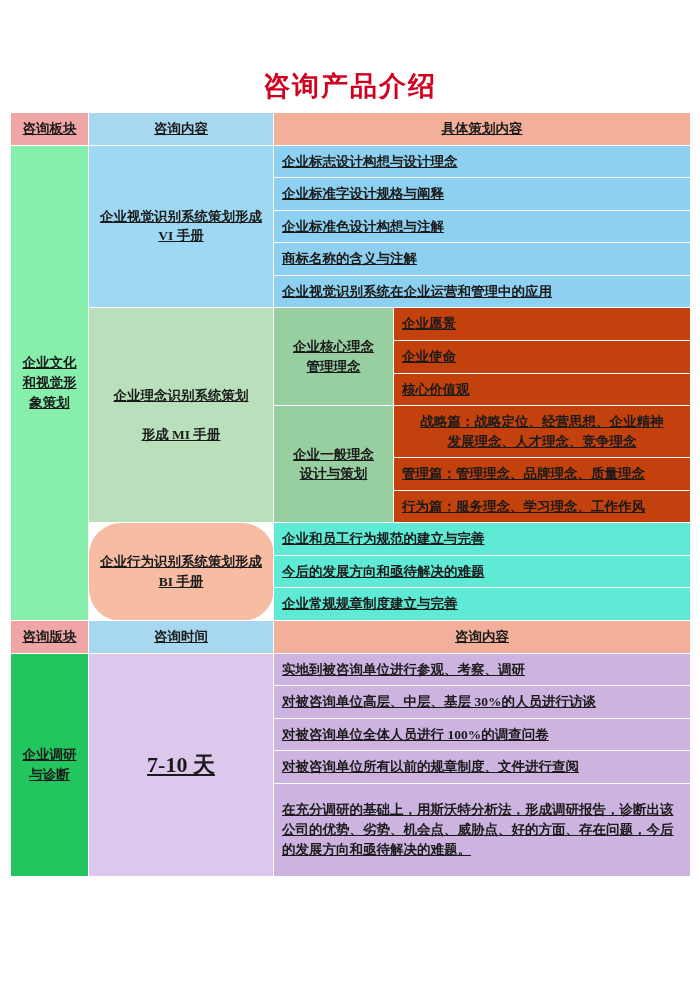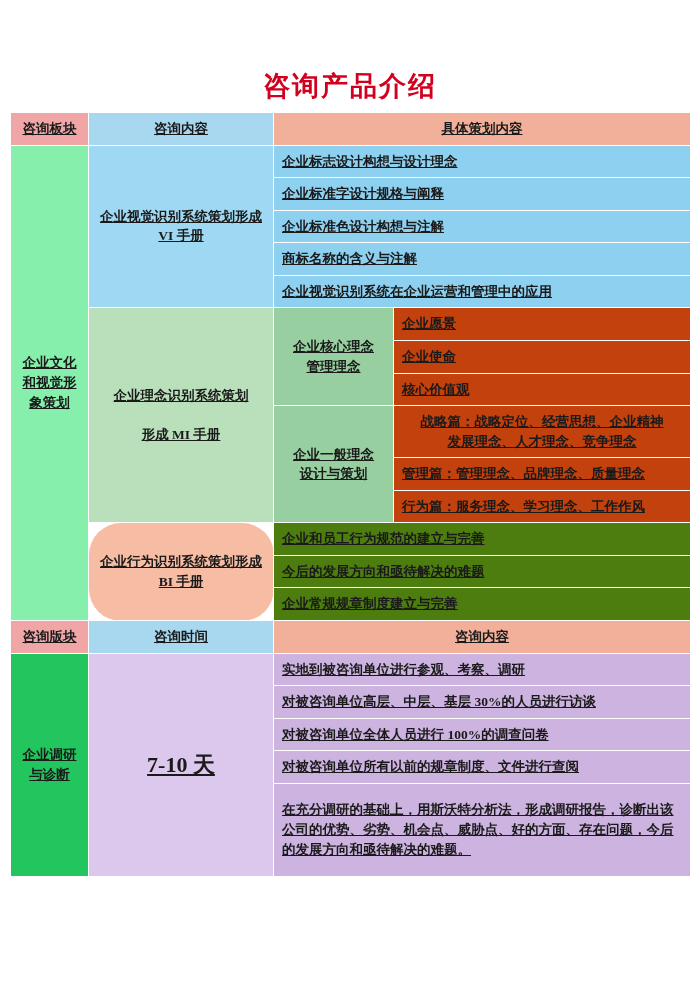--- a/index.html
+++ b/index.html
@@ -73,21 +73,21 @@
     font-size: 15px;
     line-height: 1.9;
     padding: 4px 2px;
   }
 
   .c-blue { background: #8ed0f0; }
   .c-blue-l { background: #9ed8f2; }
   .c-green-d { background: #c2410c; }
   .c-green-m { background: #98cfa0; }
   .c-green-l { background: #b9e0ba; }
-  .c-salmon { background: #4d7c0f; }
+  .c-salmon { background: #5eead4; }
   .c-salmon-l { background: #f6bca4; border-radius: 32px; }
   .c-purple { background: #cdb3e0; }
   .c-purple-l { background: #dcc8ec; }
 
   .center { text-align: center; }
   .tight { line-height: 1.5; text-align: center; }
   .para {
     font-size: 13.5px;
     line-height: 1.6;
     text-align: left;

